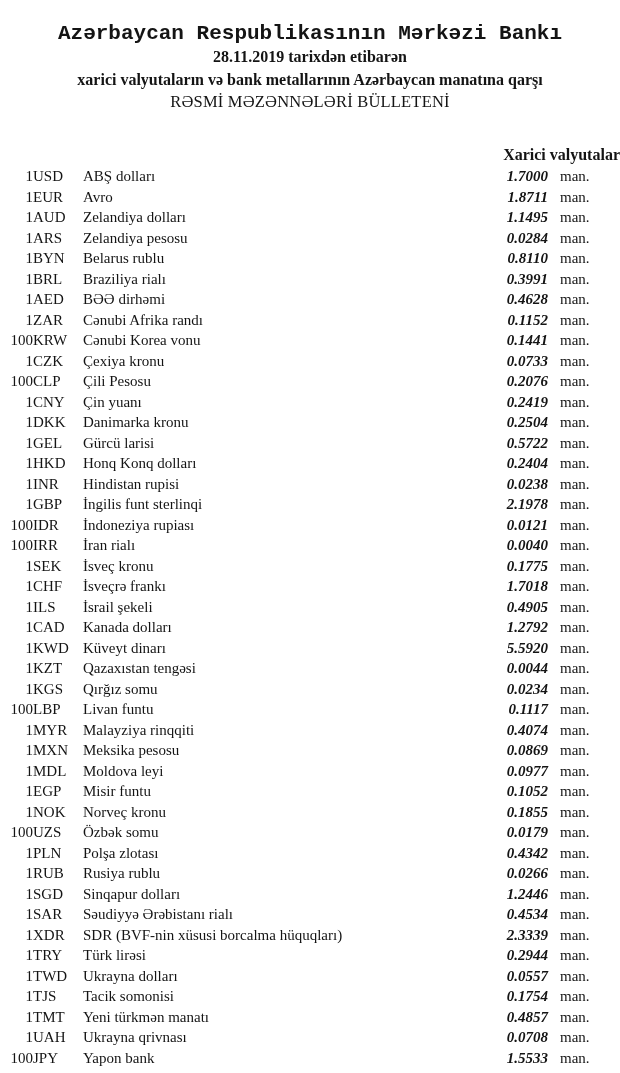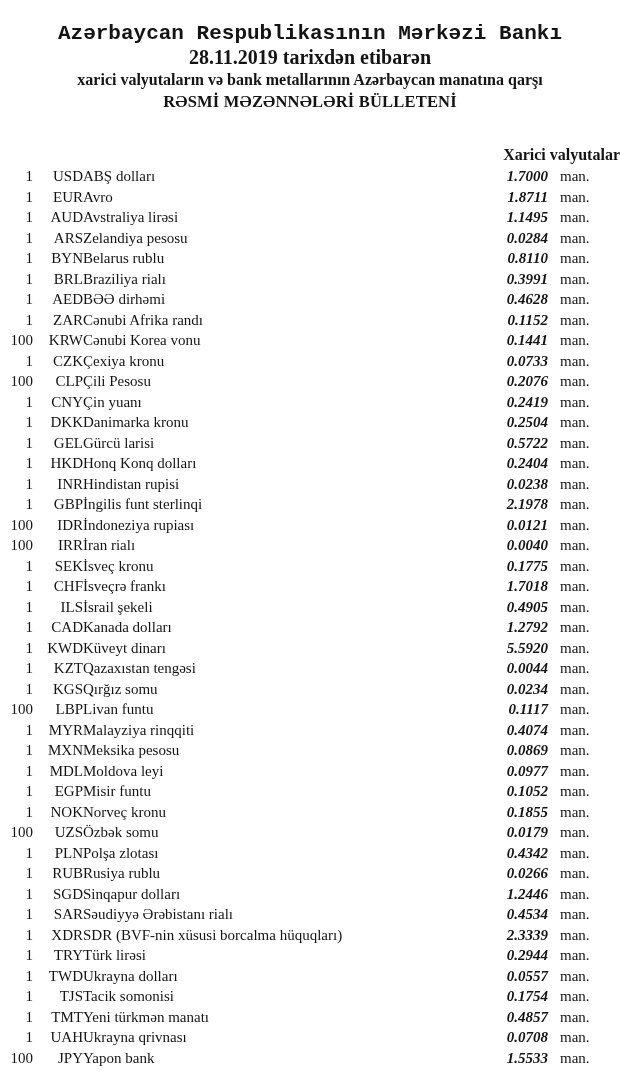--- a/index.html
+++ b/index.html
@@ -6,35 +6,35 @@
   body {
     width: 620px;
     height: 1073px;
     background: #ffffff;
     color: #141414;
     font-family: "Liberation Serif", "DejaVu Serif", serif;
     overflow: hidden;
   }
   .header { text-align: center; }
   .bank-name   { font-size: 21px;   font-weight: bold; line-height: 24px; margin-top: 22px; font-family: Liberation Mono, monospace; }
-  .date-line   { font-size: 20px;   font-weight: bold; line-height: 22px; }
+  .date-line   { font-size: 16px;   font-weight: bold; line-height: 22px; }
   .subtitle    { font-size: 16px;   font-weight: bold; line-height: 23px; }
-  .bulletin-title { font-size: 16.5px; font-weight: bold; line-height: 22px; letter-spacing: 0.2px; }
+  .bulletin-title { font-size: 16.5px; font-weight: normal; line-height: 22px; letter-spacing: 0.2px; }
   .section-title  { font-size: 16px; font-weight: bold; text-align: right; margin-top: 31px; line-height: 22px; }
   .rates { width: 620px; }
   .rate-row {
     display: grid;
     grid-template-columns: 33px 50px 1fr 86px 72px;
     height: 20.5px;
     line-height: 20.5px;
     font-size: 15px;
     white-space: nowrap;
   }
   .qty  { text-align: right; }
-  .code { text-align: right; }
+  .code { text-align: left; }
   .name { text-align: left; }
   .rate { text-align: right; font-weight: bold; font-style: italic; }
   .unit { text-align: left; padding-left: 12px; }
 </style>
 </head>
 <body>
 
 <div class="header">
   <div class="bank-name">Azərbaycan Respublikasının Mərkəzi Bankı</div>
   <div class="date-line">28.11.2019 tarixdən etibarən</div>
@@ -57,21 +57,21 @@
     <span class="qty">1</span>
     <span class="code">EUR</span>
     <span class="name">Avro</span>
     <span class="rate">1.8711</span>
     <span class="unit">man.</span>
   </div>
 
   <div class="rate-row">
     <span class="qty">1</span>
     <span class="code">AUD</span>
-    <span class="name">Avstraliya lirəsi</span>
+    <span class="name">Zelandiya dolları</span>
     <span class="rate">1.1495</span>
     <span class="unit">man.</span>
   </div>
 
   <div class="rate-row">
     <span class="qty">1</span>
     <span class="code">ARS</span>
     <span class="name">Zelandiya pesosu</span>
     <span class="rate">0.0284</span>
     <span class="unit">man.</span>

